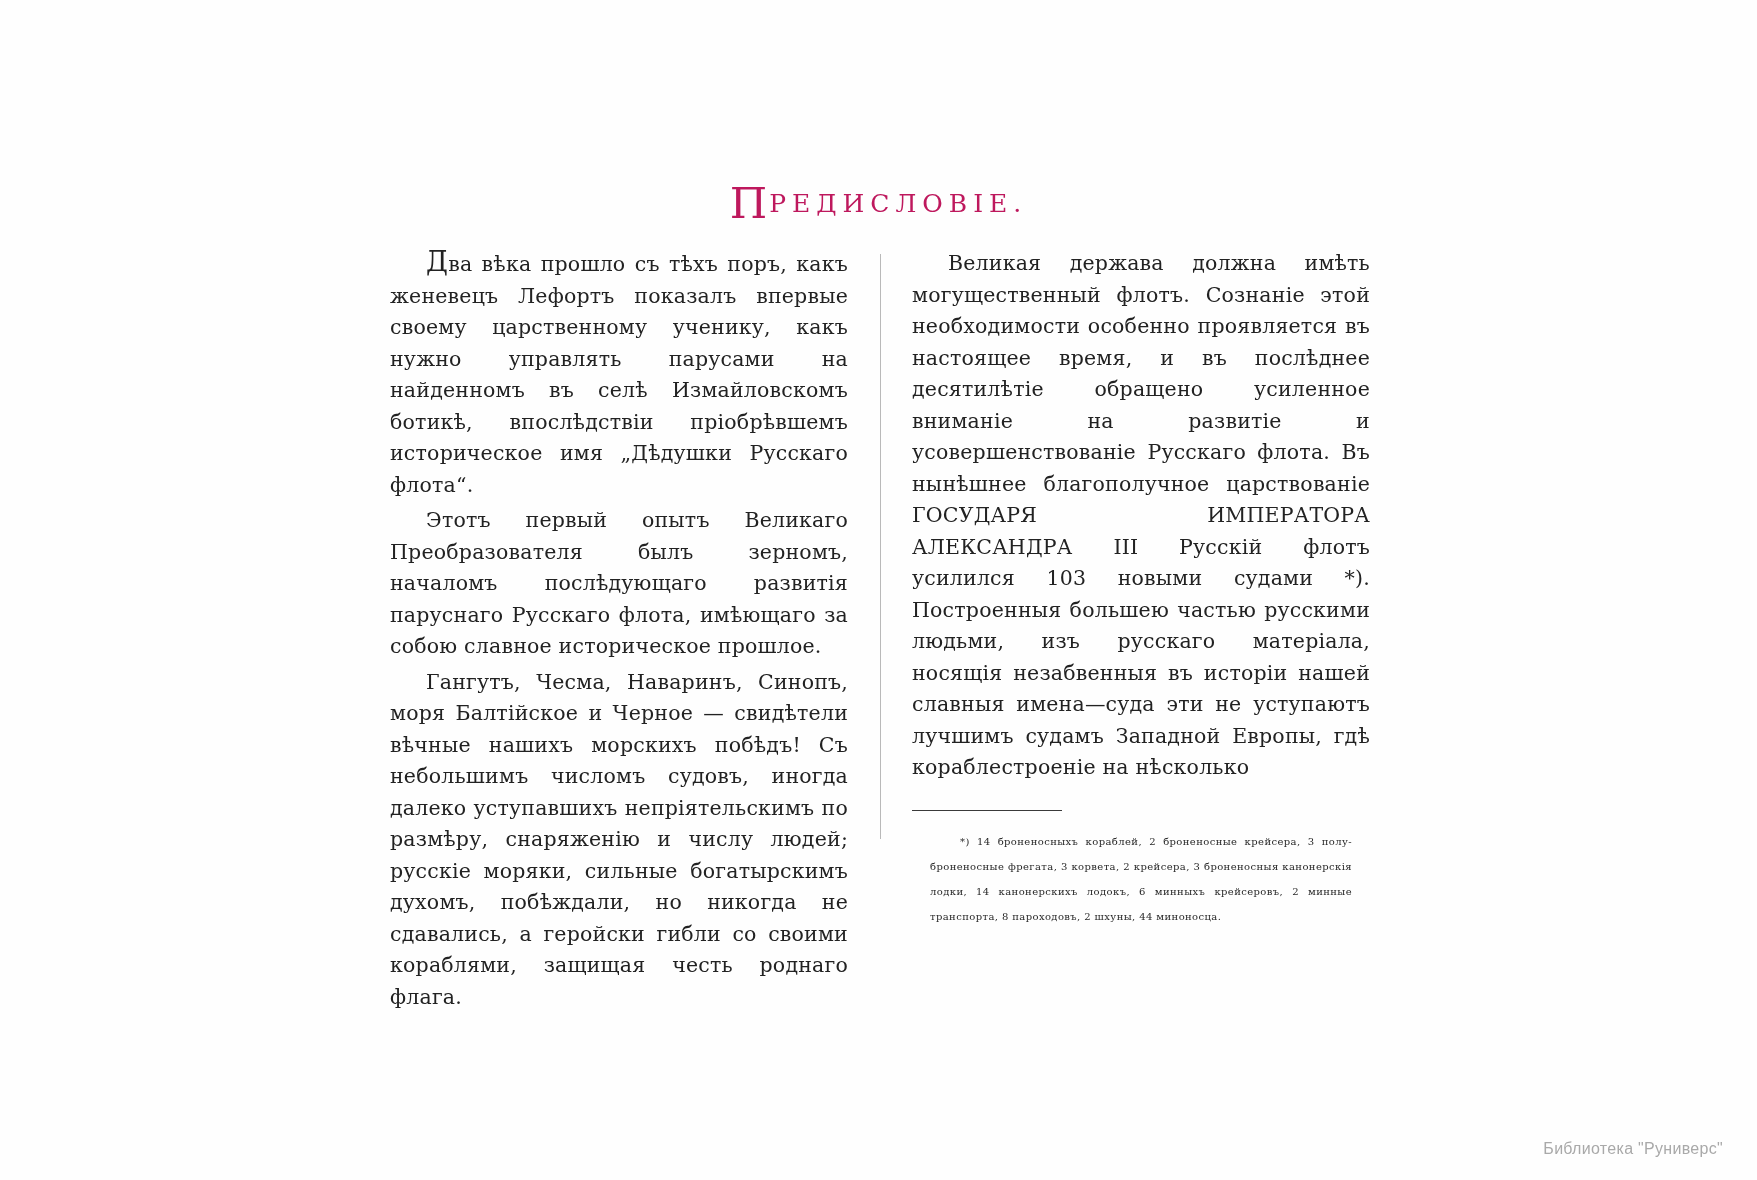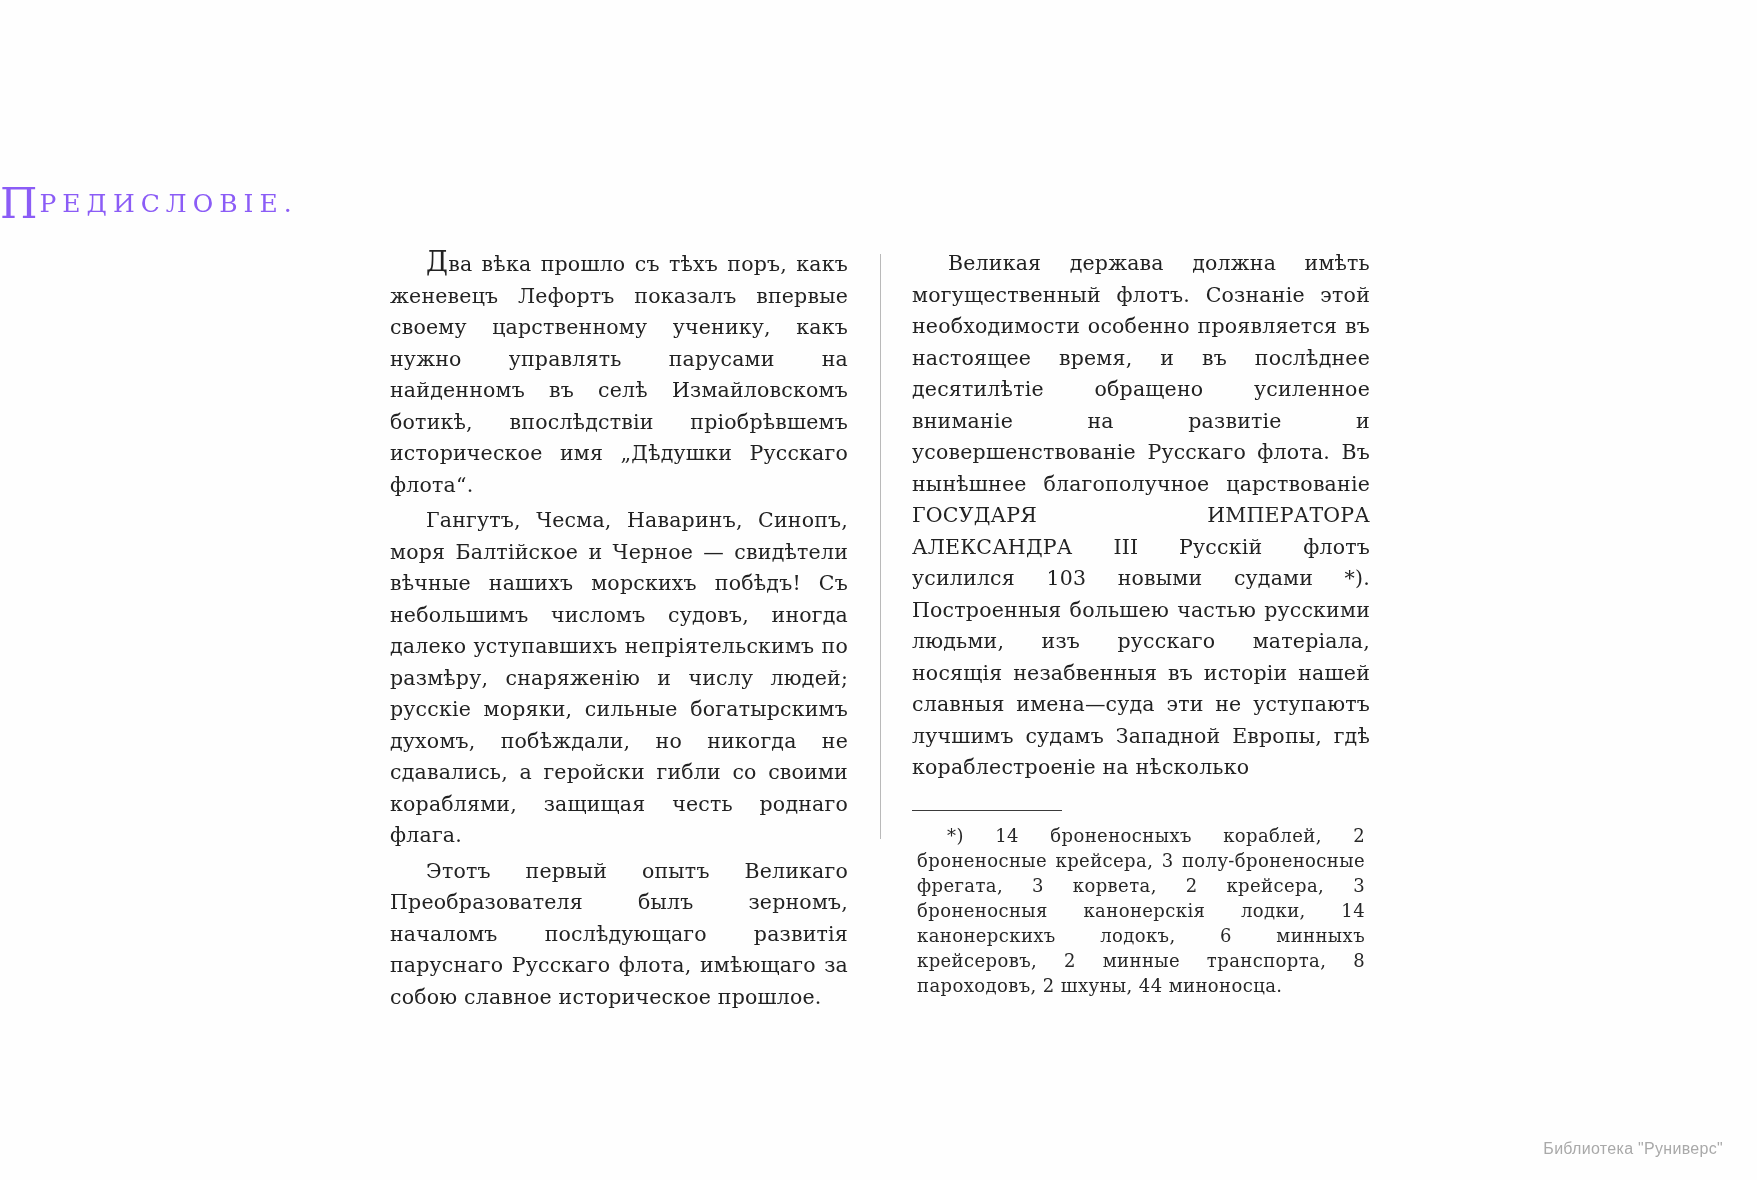--- a/index.html
+++ b/index.html
@@ -18,25 +18,25 @@
   .page {
     position: absolute;
     inset: 0;
     background: #fefefe;
   }
   .page-title {
     position: absolute;
     top: 178px;
     left: 0;
     width: 100%;
-    text-align: left;
+    text-align: center;
     font-family: "DejaVu Serif", serif;
     font-size: 25px;
     letter-spacing: 6px;
-    color: #8b5cf6;
+    color: #be185d;
   }
   .page-title .drop {
     font-size: 43px;
     letter-spacing: 2px;
     vertical-align: -6px;
   }
   .columns {
     position: absolute;
     top: 248px;
     left: 390px;
@@ -72,28 +72,28 @@
     font-size: 27px;
     line-height: 27px;
   }
   .footnote-rule {
     margin: 26px 0 12px 0;
     width: 150px;
     height: 1px;
     background: #3a3a3a;
   }
   .footnote {
-    font-size: 18px;
+    font-size: 10px;
     line-height: 25px;
     text-align: justify;
     text-indent: 30px;
     letter-spacing: 0.4px;
     color: #272727;
     font-family: "DejaVu Serif", serif;
-    margin: 5px;
+    margin: 18px;
   }
   .watermark {
     position: absolute;
     right: 34px;
     bottom: 22px;
     font-size: 16px;
     color: #a9a9a9;
     font-family: "Liberation Sans", sans-serif;
     letter-spacing: 0.3px;
   }
@@ -104,22 +104,22 @@
 <div class="page">
 
   <div class="page-title">
     <span class="drop">П</span><span>РЕДИСЛОВІЕ.</span>
   </div>
 
   <div class="columns">
 
     <div class="col left">
       <p class="body"><span class="dropcap">Д</span><span>ва вѣка прошло съ тѣхъ поръ, какъ женевецъ Лефортъ показалъ впервые своему царственному ученику, какъ нужно управлять парусами на найденномъ въ селѣ Измайловскомъ ботикѣ, впослѣдствіи пріобрѣвшемъ историческое имя „Дѣдушки Русскаго флота“.</span></p>
+      <p class="body"><span>Этотъ первый опытъ Великаго Преобразователя былъ зерномъ, началомъ послѣдующаго развитія паруснаго Русскаго флота, имѣющаго за собою славное историческое прошлое.</span></p>
       <p class="body"><span>Гангутъ, Чесма, Наваринъ, Синопъ, моря Балтійское и Черное — свидѣтели вѣчные нашихъ морскихъ побѣдъ! Съ небольшимъ числомъ судовъ, иногда далеко уступавшихъ непріятельскимъ по размѣру, снаряженію и числу людей; русскіе моряки, сильные богатырскимъ духомъ, побѣждали, но никогда не сдавались, а геройски гибли со своими кораблями, защищая честь роднаго флага.</span></p>
-      <p class="body"><span>Этотъ первый опытъ Великаго Преобразователя былъ зерномъ, началомъ послѣдующаго развитія паруснаго Русскаго флота, имѣющаго за собою славное историческое прошлое.</span></p>
     </div>
 
     <div class="col right">
       <p class="body"><span>Великая держава должна имѣть могущественный флотъ. Сознаніе этой необходимости особенно проявляется въ настоящее время, и въ послѣднее десятилѣтіе обращено усиленное вниманіе на развитіе и усовершенствованіе Русскаго флота. Въ нынѣшнее благополучное царствованіе ГОСУДАРЯ ИМПЕРАТОРА АЛЕКСАНДРА III Русскій флотъ усилился 103 новыми судами *). Постpоенныя большею частью русскими людьми, изъ русскаго матеріала, носящія незабвенныя въ исторіи нашей славныя имена—суда эти не уступаютъ лучшимъ судамъ Западной Европы, гдѣ кораблестроеніе на нѣсколько</span></p>
       <div class="footnote-rule"></div>
       <p class="footnote">*) 14 броненосныхъ кораблей, 2 броненосные крейсера, 3 полу-броненосные фрегата, 3 корвета, 2 крейсера, 3 броненосныя канонерскія лодки, 14 канонерскихъ лодокъ, 6 минныхъ крейсеровъ, 2 минные транспорта, 8 пароходовъ, 2 шхуны, 44 миноносца.</p>
     </div>
 
   </div>
 

